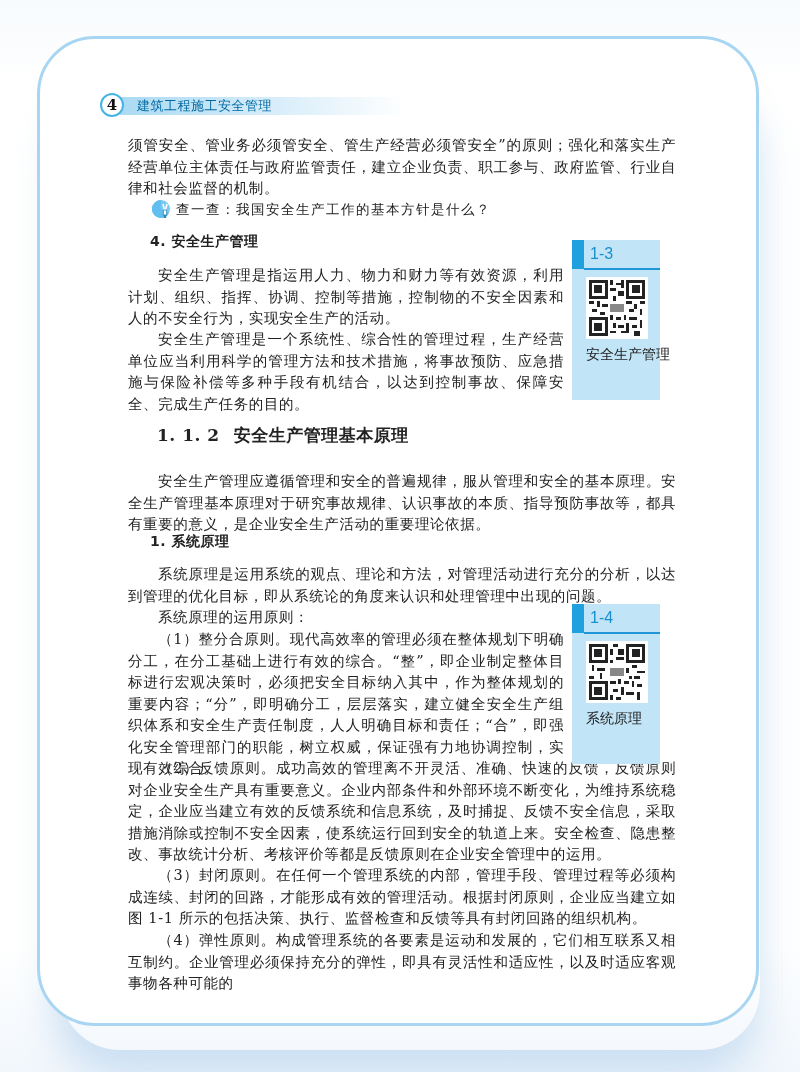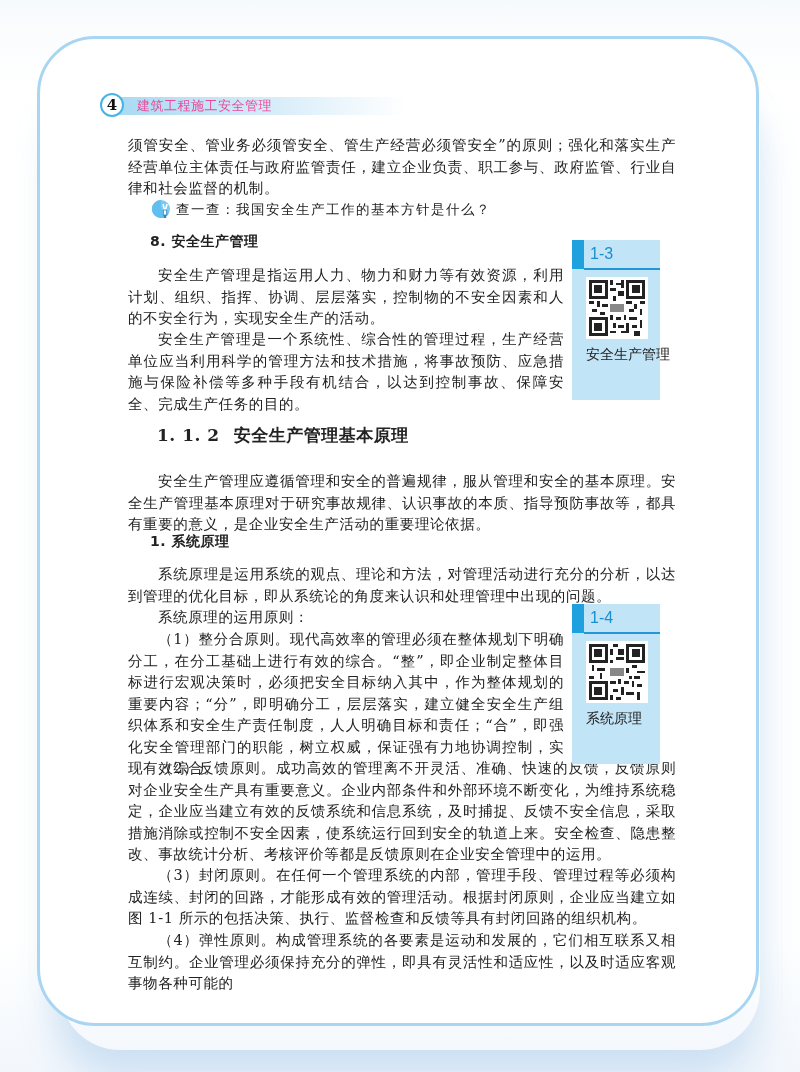--- a/index.html
+++ b/index.html
@@ -30,21 +30,21 @@
   }
   .header .pagenum {
     position: absolute; left: 0; top: 0; width: 24px; height: 24px;
     border: 2px solid #46b4e4; border-radius: 50%; background: #fff;
     box-sizing: border-box; text-align: center; line-height: 20px;
     font-size: 15px; font-weight: bold; color: #111;
     font-family: "DejaVu Serif", serif;
   }
   .header .title {
     position: absolute; left: 37px; top: 4px; font-size: 13px; line-height: 18px;
-    color: #ec4899; font-family: "DejaVu Sans", sans-serif; letter-spacing: 0.5px;
+    color: #0369a1; font-family: "DejaVu Sans", sans-serif; letter-spacing: 0.5px;
   }
   .p {
     position: absolute; left: 120px; font-size: 14.5px; line-height: 21.5px;
     letter-spacing: 0.6px; text-align: justify; margin: 8px;
   }
   .full { width: 548px; }
   .narrow { width: 436px; }
   .indent { text-indent: 30px; }
   .h3 {
     position: absolute; left: 150px; font-size: 14px; font-weight: bold;
@@ -105,22 +105,22 @@
   <svg class="bulb" viewBox="0 0 22 22">
     <path d="M11 2 A9 9 0 1 0 19 15 L14 13 A5 5 0 0 1 11 6 Z" fill="#5bbbe9"></path>
     <circle cx="11" cy="11" r="9" fill="#62bff0" opacity="0.85"></circle>
     <path d="M13 6 l1.5 6 M17 6 l-1.5 6" stroke="#fff" stroke-width="1.6" fill="none"></path>
     <rect x="13.3" y="12" width="3.4" height="5" fill="#fff" stroke="#2a86c0" stroke-width="0.8"></rect>
     <rect x="13.8" y="17" width="2.4" height="3" fill="#2a86c0"></rect>
   </svg>
   <span class="tiptext">查一查：我国安全生产工作的基本方针是什么？</span>
 </div>
 
-<div class="h3" style="top:233px;">8. 安全生产管理</div>
-<p class="p narrow indent" style="top:257px;">安全生产管理是指运用人力、物力和财力等有效资源，利用计划、组织、指挥、协调、层层落实，控制物的不安全因素和人的不安全行为，实现安全生产的活动。</p>
+<div class="h3" style="top:233px;">4. 安全生产管理</div>
+<p class="p narrow indent" style="top:257px;">安全生产管理是指运用人力、物力和财力等有效资源，利用计划、组织、指挥、协调、控制等措施，控制物的不安全因素和人的不安全行为，实现安全生产的活动。</p>
 <p class="p narrow indent" style="top:321px;">安全生产管理是一个系统性、综合性的管理过程，生产经营单位应当利用科学的管理方法和技术措施，将事故预防、应急措施与保险补偿等多种手段有机结合，以达到控制事故、保障安全、完成生产任务的目的。</p>
 
 <div class="qrbox" style="top:240px;">
   <div class="accent"></div>
   <div class="label">1-3</div>
   <div class="rule"></div>
   <div class="qr">
     <svg width="56" height="56" viewBox="0 0 21 21" shape-rendering="crispEdges">
       <rect width="21" height="21" fill="#fff"></rect>
       <g fill="#222">

